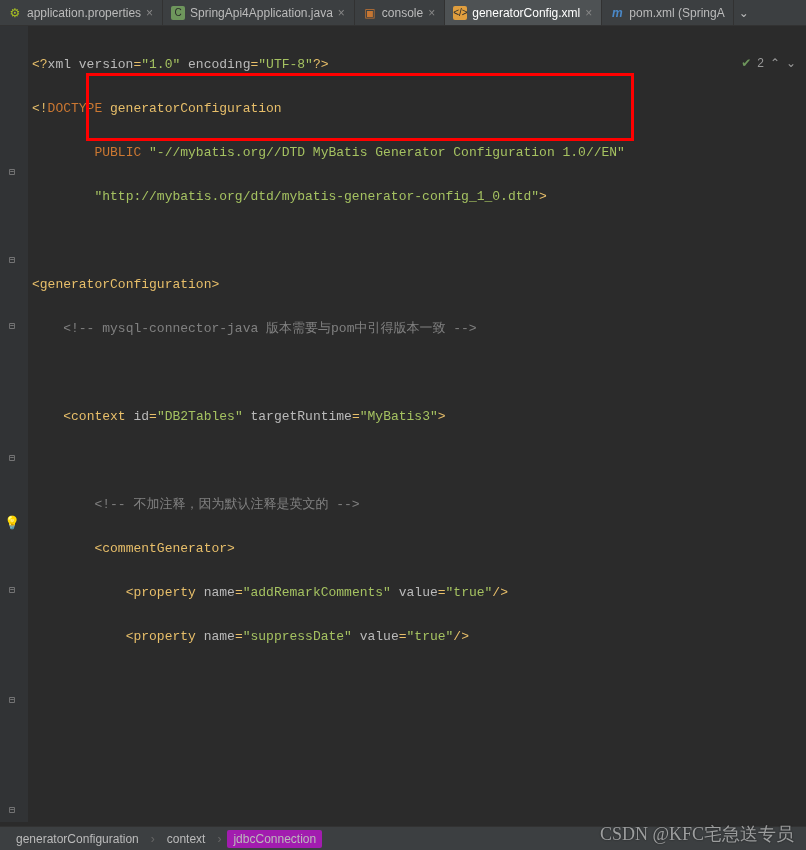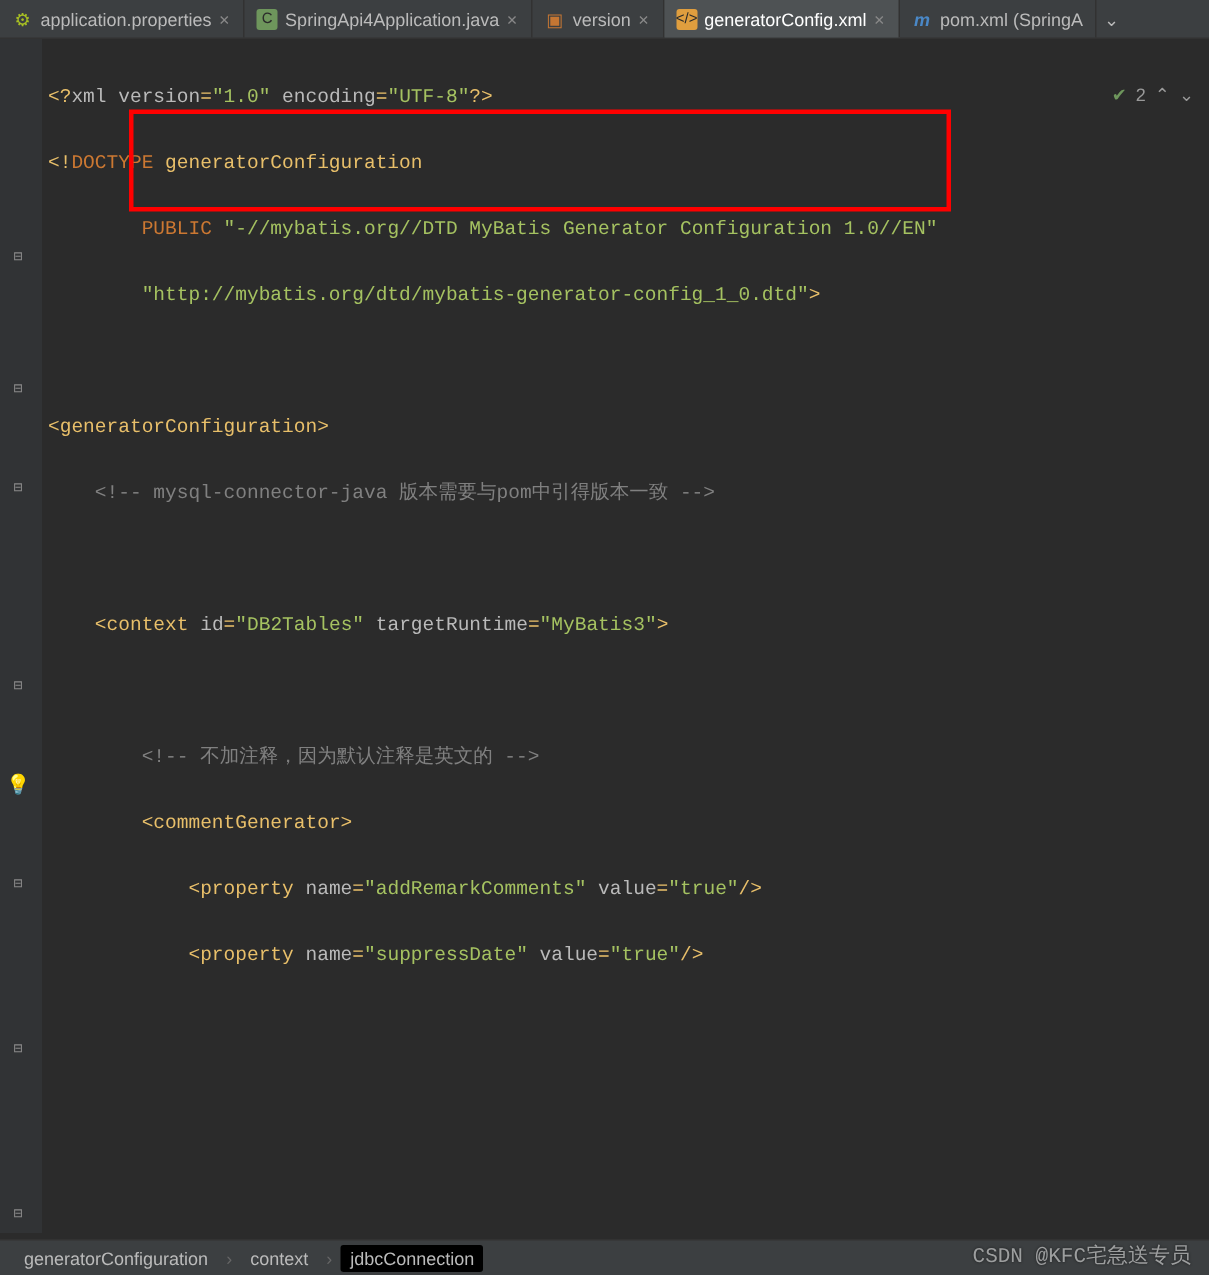--- a/index.html
+++ b/index.html
@@ -93,44 +93,44 @@
     background:#3c3f41;
     display:flex; align-items:center;
     font-family:"Segoe UI",sans-serif; font-size:12px;
     color:#bbb;
     padding: 0 10px;
     gap: 6px;
     border-top:1px solid #323232;
   }
   .breadcrumb .sep { color:#666; }
   .breadcrumb .crumb { padding: 2px 6px; }
-  .breadcrumb .crumb.active { background:#000000; border-radius:2px; }
+  .breadcrumb .crumb.active { background:#a21caf; border-radius:2px; }
   .watermark {
     position:absolute; bottom:4px; right:12px;
-    color:#ddd; opacity:.6; font-family:Liberation Mono, monospace; font-size:14px;
+    color:#ddd; opacity:.6; font-family:Liberation Serif, serif; font-size:18px;
     text-shadow:0 0 2px #000; pointer-events:none;
   }
 </style>
 </head>
 <body>
 
 <div class="tabs">
   <div class="tab">
       <span class="icon props">⚙</span>
       <span>application.properties</span>
       <span class="close">×</span>
     </div>
   <div class="tab">
       <span class="icon java">C</span>
       <span>SpringApi4Application.java</span>
       <span class="close">×</span>
     </div>
   <div class="tab">
       <span class="icon console">▣</span>
-      <span>version</span>
+      <span>console</span>
       <span class="close">×</span>
     </div>
   <div class="tab active">
       <span class="icon xml">&lt;/&gt;</span>
       <span>generatorConfig.xml</span>
       <span class="close">×</span>
     </div>
   <div class="tab">
       <span class="icon maven">m</span>
       <span>pom.xml (SpringA</span>

